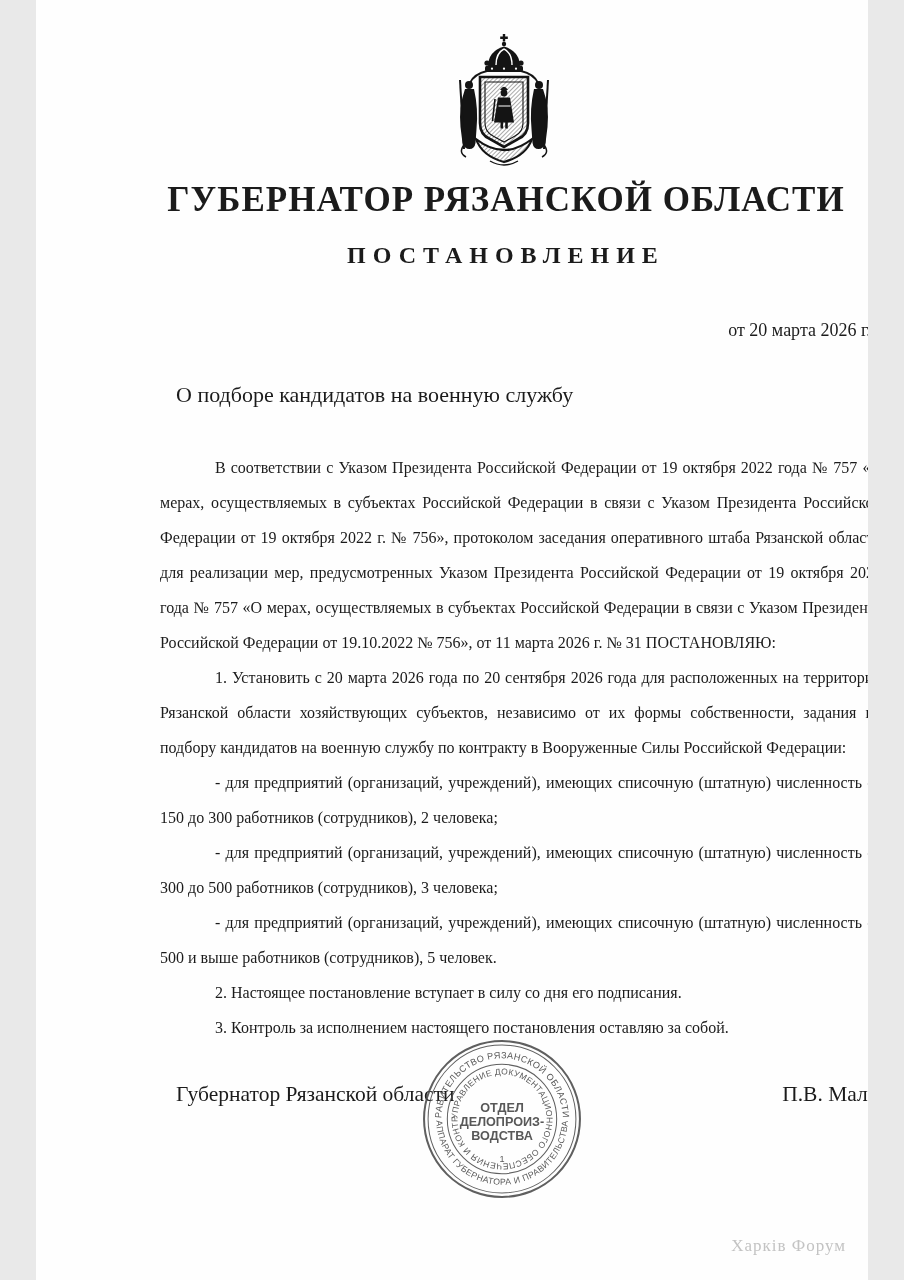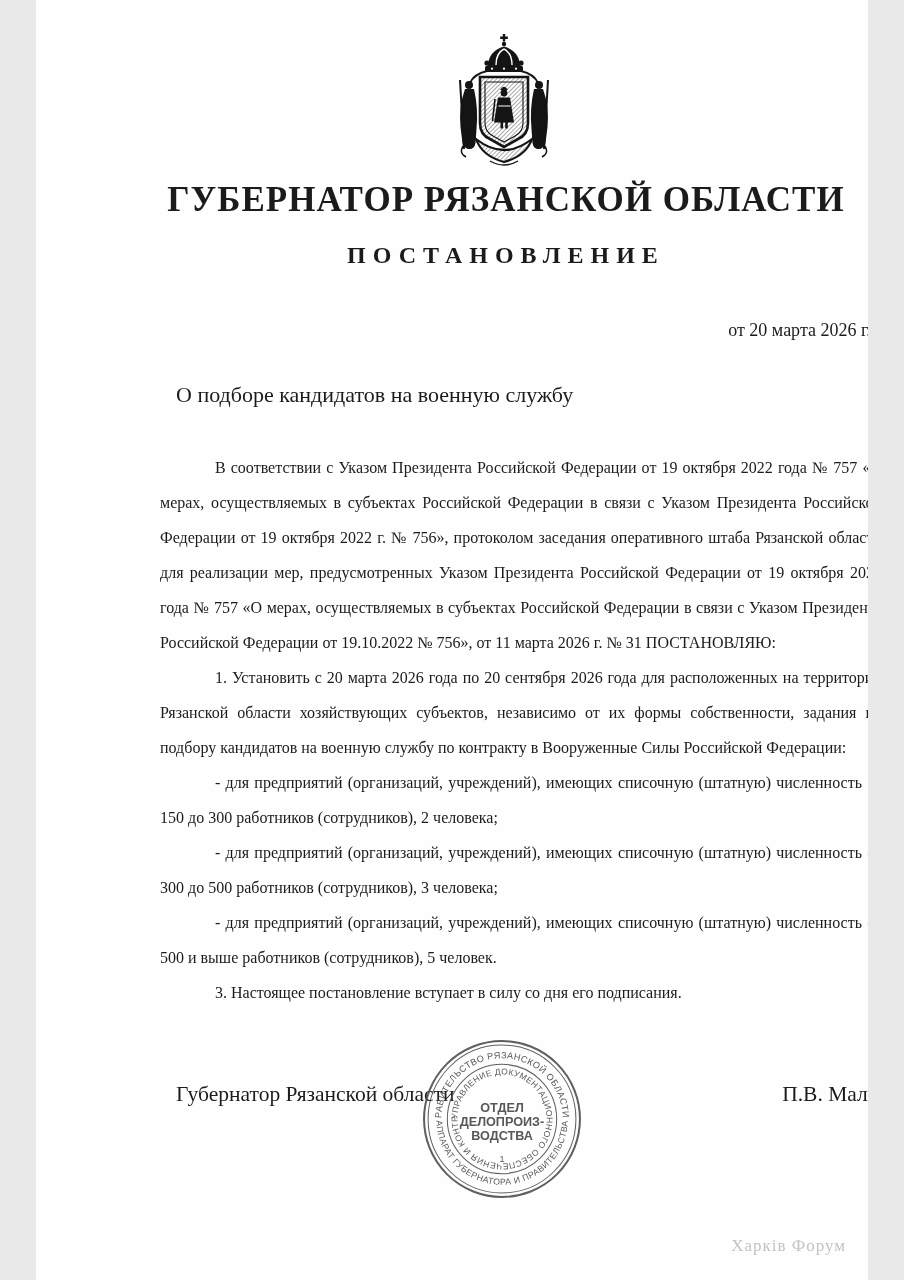--- a/index.html
+++ b/index.html
@@ -106,21 +106,22 @@
   <div class="doc-type">ПОСТАНОВЛЕНИЕ</div>
   <div class="date-line">от 20 марта 2026 г. № 17-пг</div>
   <div class="subject">О подборе кандидатов на военную службу</div>
 
   <div class="body-text">
     <p>В соответствии с Указом Президента Российской Федерации от 19 октября 2022 года № 757 «О мерах, осуществляемых в субъектах Российской Федерации в связи с Указом Президента Российской Федерации от 19 октября 2022 г. № 756», протоколом заседания оперативного штаба Рязанской области для реализации мер, предусмотренных Указом Президента Российской Федерации от 19 октября 2022 года № 757 «О мерах, осуществляемых в субъектах Российской Федерации в связи с Указом Президента Российской Федерации от 19.10.2022 № 756», от 11 марта 2026 г. № 31 ПОСТАНОВЛЯЮ:</p>
     <p>1. Установить с 20 марта 2026 года по 20 сентября 2026 года для расположенных на территории Рязанской области хозяйствующих субъектов, независимо от их формы собственности, задания по подбору кандидатов на военную службу по контракту в Вооруженные Силы Российской Федерации:</p>
     <p>- для предприятий (организаций, учреждений), имеющих списочную (штатную) численность от 150 до 300 работников (сотрудников), 2 человека;</p>
     <p>- для предприятий (организаций, учреждений), имеющих списочную (штатную) численность от 300 до 500 работников (сотрудников), 3 человека;</p>
     <p>- для предприятий (организаций, учреждений), имеющих списочную (штатную) численность от 500 и выше работников (сотрудников), 5 человек.</p>
-    <p>3. Настоящее постановление вступает в силу со дня его подписания.</p>
+    <p>2. Настоящее постановление вступает в силу со дня его подписания.</p>
+    <p>3. Контроль за исполнением настоящего постановления оставляю за собой.</p>
   </div>
 
   <div class="sig-row">
     <span>Губернатор Рязанской области</span>
     <span>П.В. Малков</span>
   </div>
 
   <svg class="stamp" viewBox="0 0 160 160" aria-hidden="true">
     <g fill="none" stroke="#4a4a4a">
       <circle cx="80" cy="80" r="77" stroke-width="2"></circle>

